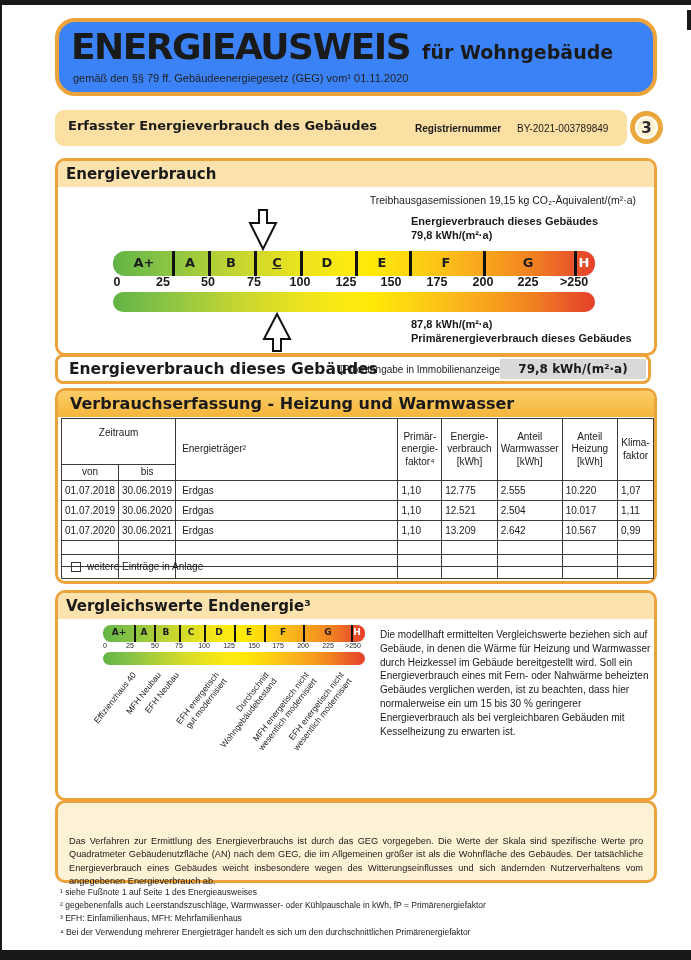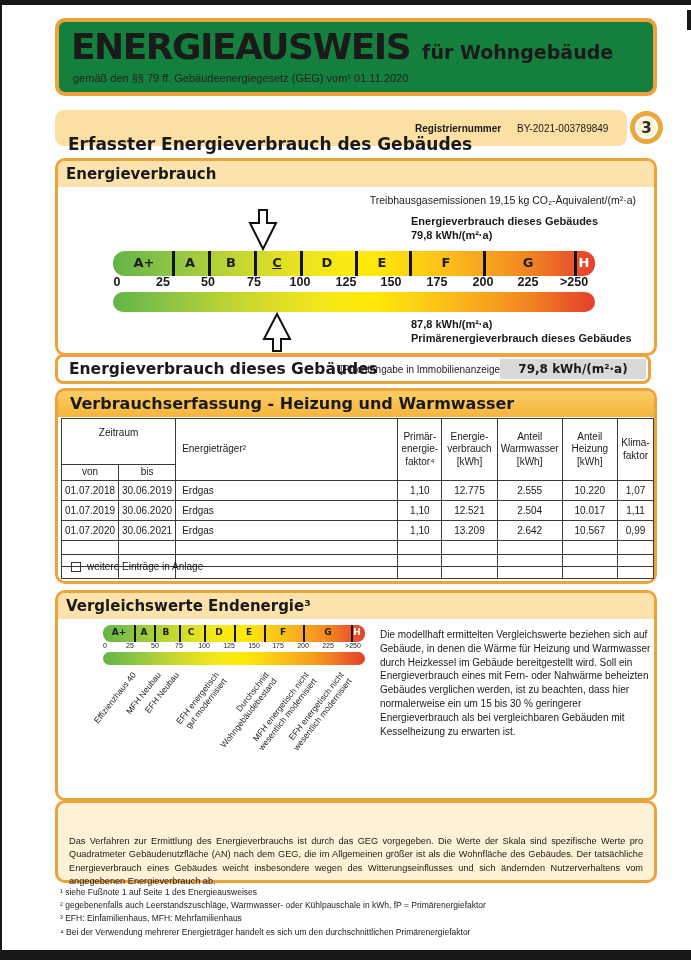--- a/index.html
+++ b/index.html
@@ -6,31 +6,31 @@
   .page{position:relative;width:691px;height:960px;background:#fff;overflow:hidden;
         font-family:"Liberation Sans",sans-serif;color:#1a1a1a;}
   .blackbar{position:absolute;background:#181818;}
   .bar-top{left:0;top:0;width:691px;height:5px;}
   .bar-bottom{left:0;top:950px;width:691px;height:10px;}
   .bar-left{left:0;top:0;width:2px;height:960px;}
   .bar-rightnub{left:687px;top:10px;width:4px;height:20px;}
 
   
   .header-box{position:absolute;left:55px;top:18px;width:594px;height:70px;
-              border:4px solid #eca33b;border-radius:10px;background:#15803d;}
+              border:4px solid #eca33b;border-radius:20px;background:#3b82f6;}
   .title-row{display:flex;align-items:baseline;gap:12px;padding:4px 0 0 12px;white-space:nowrap;}
   .main-title{font-family:"DejaVu Sans",sans-serif;font-weight:bold;font-size:36px;letter-spacing:-1.5px;}
   .title-suffix{font-family:"DejaVu Sans",sans-serif;font-weight:bold;font-size:19px;}
   .subtitle{position:absolute;left:14px;top:50px;font-size:11px;color:#222;}
 
   
   .section-strip{position:absolute;left:55px;top:110px;width:572px;height:36px;
                  background:#fbdfa3;border-radius:9px;}
-  .strip-title{position:absolute;left:13px;top:24px;font-family:"DejaVu Sans",sans-serif;
-               font-weight:bold;font-size:17px;}
+  .strip-title{position:absolute;left:13px;top:8px;font-family:"DejaVu Sans",sans-serif;
+               font-weight:bold;font-size:13px;}
   .reg-label{position:absolute;left:360px;top:13px;font-weight:bold;font-size:10px;}
   .reg-value{position:absolute;left:462px;top:13px;font-size:10px;}
   .page-circle{position:absolute;left:630px;top:111px;width:33px;height:33px;border-radius:50%;
                background:#eaa73c;}
   .page-circle .inner{position:absolute;inset:5px;border-radius:50%;background:#fdf3d2;
                border:2px solid #fff;display:flex;align-items:center;justify-content:center;
                font-weight:bold;font-size:15px;color:#2b2b2b;font-family:"DejaVu Sans",sans-serif;}
 
   
   .box{position:absolute;border:3px solid #eca33b;border-radius:10px;background:#fff;}
@@ -68,21 +68,21 @@
              display:flex;align-items:center;justify-content:center;font-weight:bold;font-size:12px;
              font-family:"DejaVu Sans",sans-serif;}
 
   
   .table-box{left:55px;top:388px;width:596px;height:190px;}
   table.vtab{position:absolute;left:3px;top:27px;border-collapse:collapse;table-layout:fixed;
              font-size:10px;}
   .vtab th,.vtab td{border:1px solid #3a3a3a;padding:0 3px;overflow:hidden;white-space:nowrap;}
   .vtab th{font-weight:normal;text-align:center;white-space:pre-line;line-height:1.25;vertical-align:middle;}
   .vtab th.lft{text-align:left;padding-left:6px;}
-  .vtab td.num{text-align:center;}
+  .vtab td.num{text-align:left;}
   .vtab td.ctr{text-align:center;}
   .vtab td.lft{text-align:left;padding-left:6px;}
   .checkbox-row{position:absolute;left:13px;top:170px;font-size:10px;display:flex;align-items:center;gap:6px;}
   .cb-square{width:8px;height:8px;border:1px solid #333;display:inline-block;}
 
   
   .compare-box{left:55px;top:590px;width:596px;height:205px;}
   .sm-top{position:absolute;left:45px;top:32px;width:262px;height:17px;border-radius:8px;}
   .sm-bottom{position:absolute;left:45px;top:59px;width:262px;height:13px;border-radius:7px;}
   .sm-cls{position:absolute;top:2px;width:20px;text-align:center;font-family:"DejaVu Sans",sans-serif;

